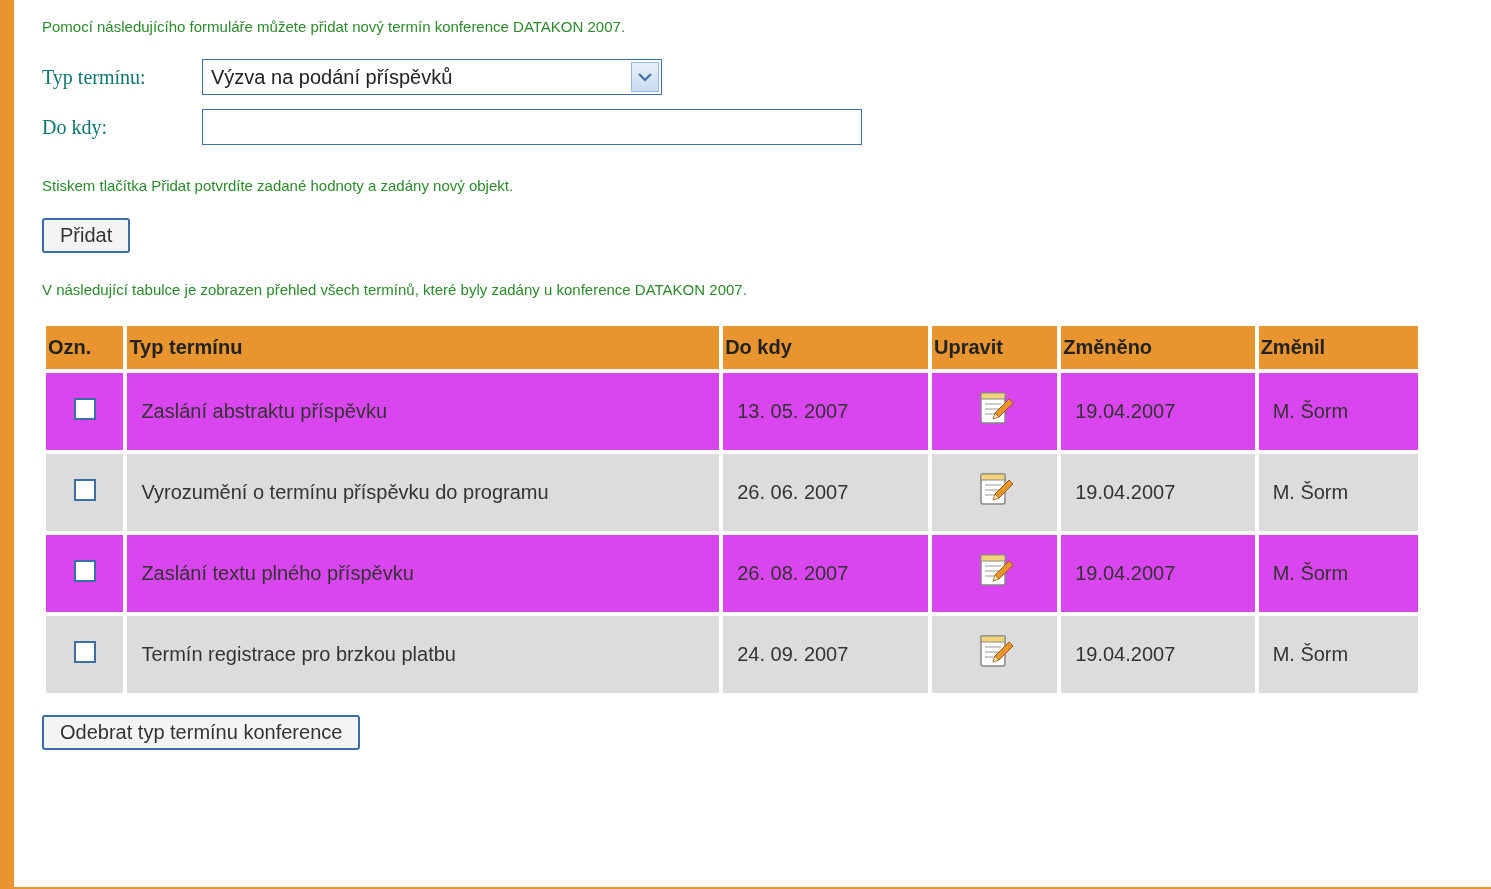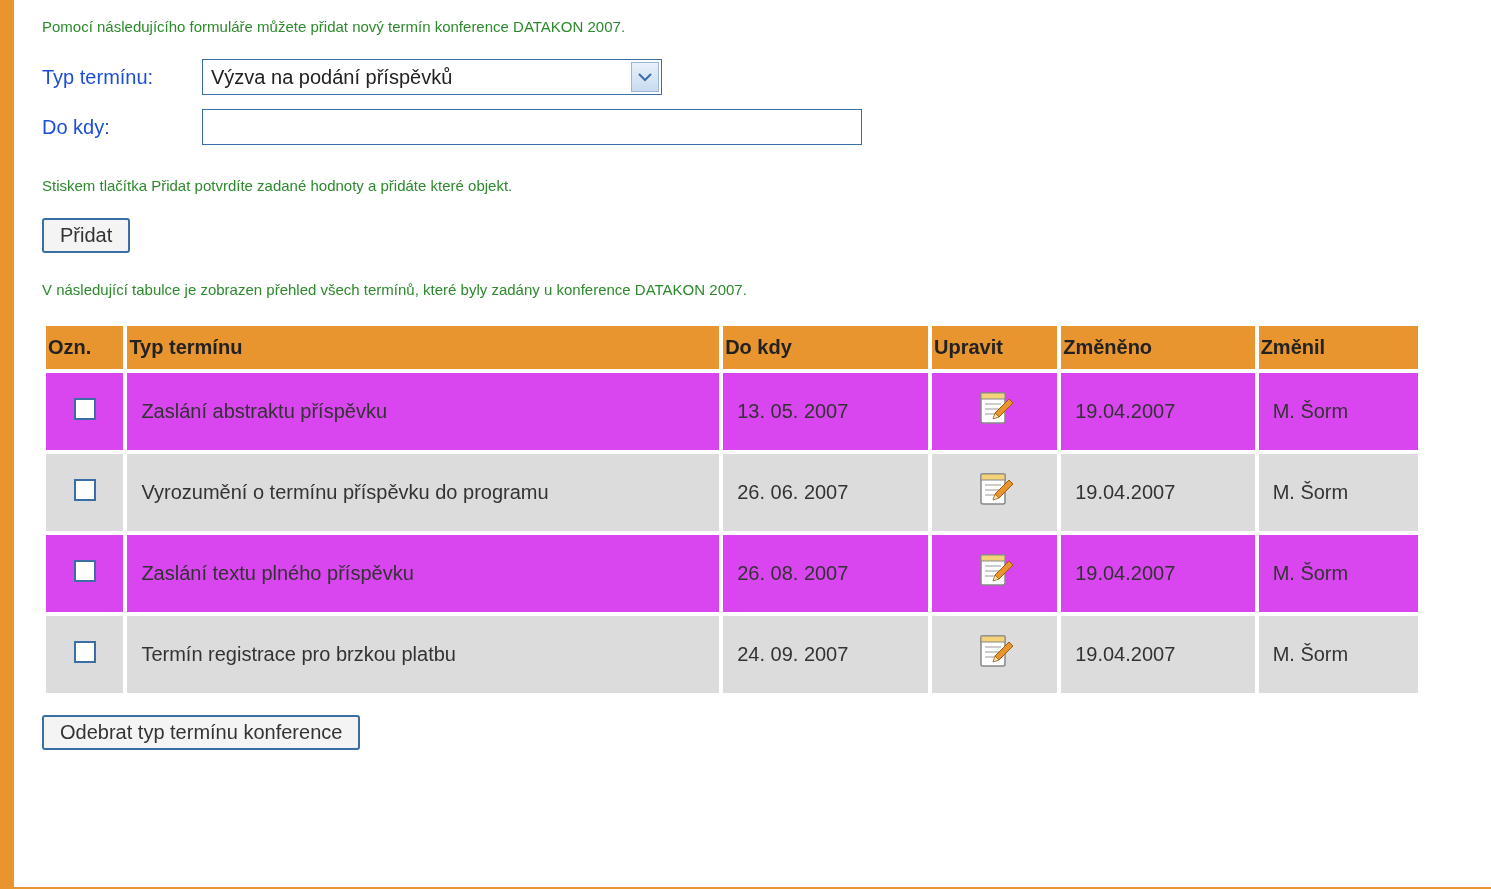--- a/index.html
+++ b/index.html
@@ -17,23 +17,24 @@
       color: #2c8a2c;
       font-size: 15px;
       margin-bottom: 24px;
     }
     .form-row {
       display: flex;
       align-items: center;
       margin-bottom: 14px;
     }
     .form-label {
-      color: #1d4ed8;
+      color: #0f766e;
       font-size: 20px;
       width: 160px;
+      font-family: Liberation Serif, serif;
     }
     .select-wrap {
       position: relative;
       width: 460px;
     }
     .select-input {
       width: 100%;
       height: 36px;
       border: 1px solid #3a6ea5;
       font-size: 20px;
@@ -139,21 +140,21 @@
   </div>
 </div>
 
 <div class="form-row">
   <span class="form-label">Do kdy:</span>
   <input type="text" class="text-input" value="" style="">
 </div>
 
 <div class="spacer-sm"></div>
 
-<p class="green-text">Stiskem tlačítka Přidat potvrdíte zadané hodnoty a přidáte které objekt.</p>
+<p class="green-text">Stiskem tlačítka Přidat potvrdíte zadané hodnoty a zadány nový objekt.</p>
 
 <button class="btn">Přidat</button>
 
 <div class="spacer-md"></div>
 
 <p class="green-text">V následující tabulce je zobrazen přehled všech termínů, které byly zadány u konference DATAKON 2007.</p>
 
 <table class="data">
   <thead>
     <tr>

